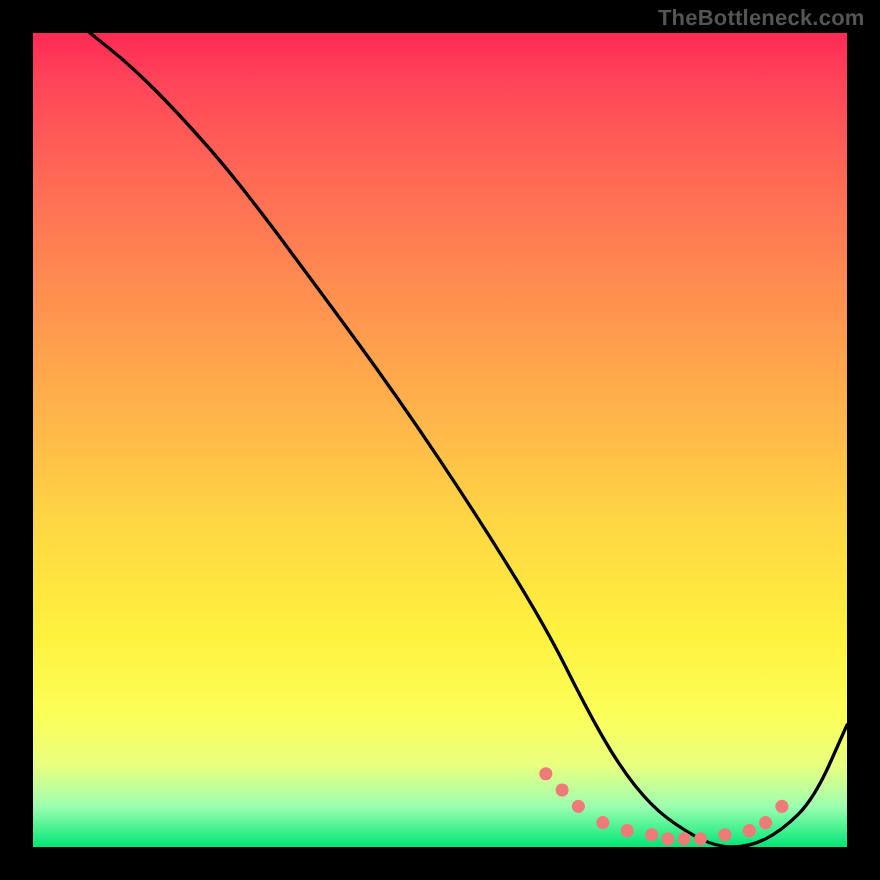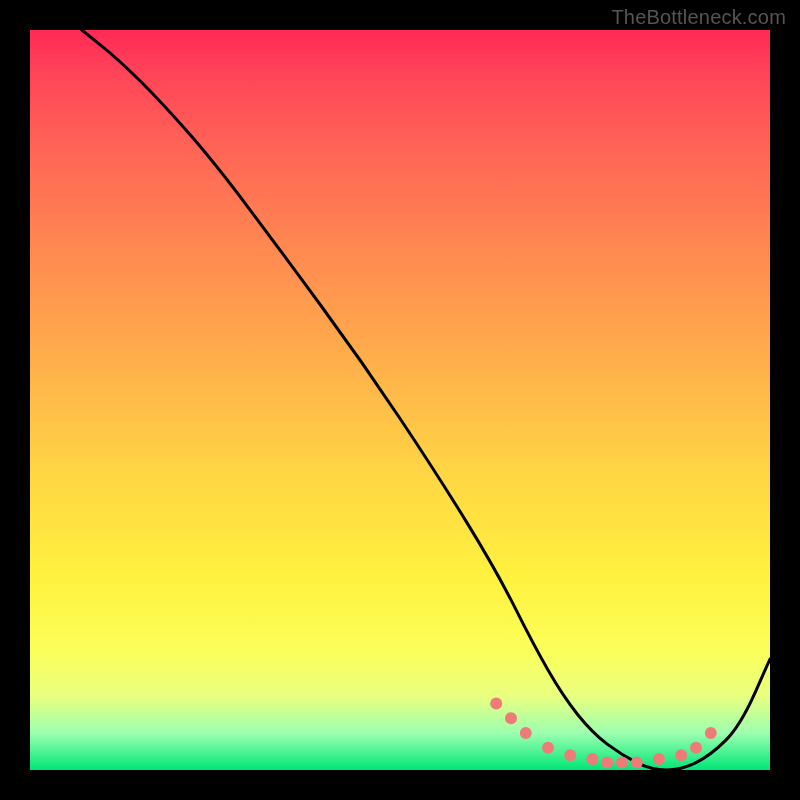--- a/index.html
+++ b/index.html
@@ -37,21 +37,21 @@
       #e9ff80 90%,
       #9dffb0 95%,
       #00e676 100%);
   }
   .watermark {
     position: absolute;
     top: 6px;
     right: 14px;
     color: #555;
     font-size: 20px;
-    font-weight: 400;
+    font-weight: 700;
     letter-spacing: 0.2px;
   }
   svg.curve {
     position: absolute;
     left: 0;
     top: 0;
     width: 740px;
     height: 740px;
     overflow: visible;
   }

